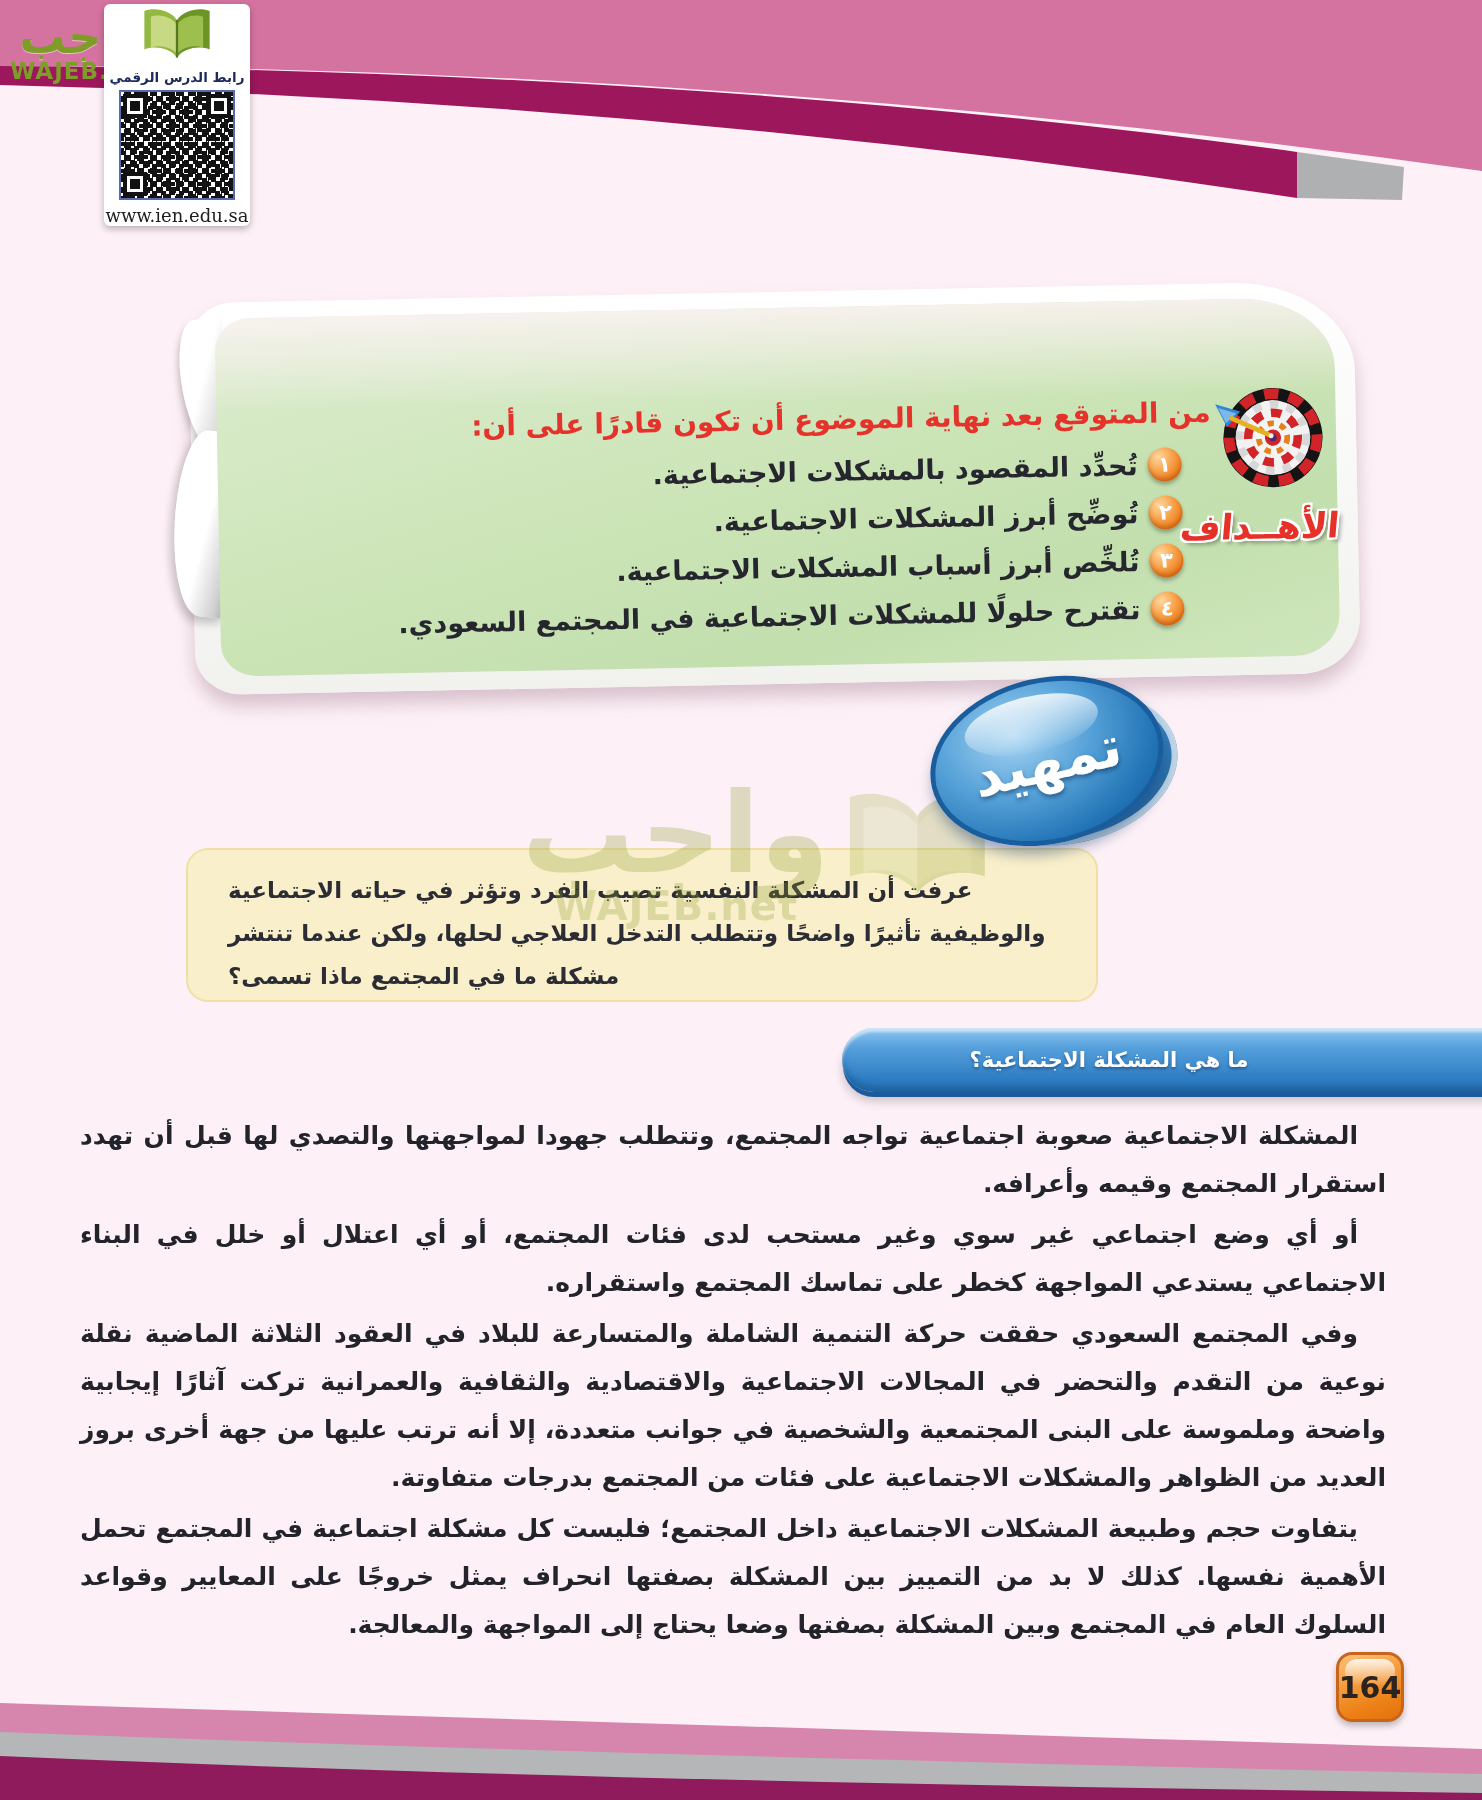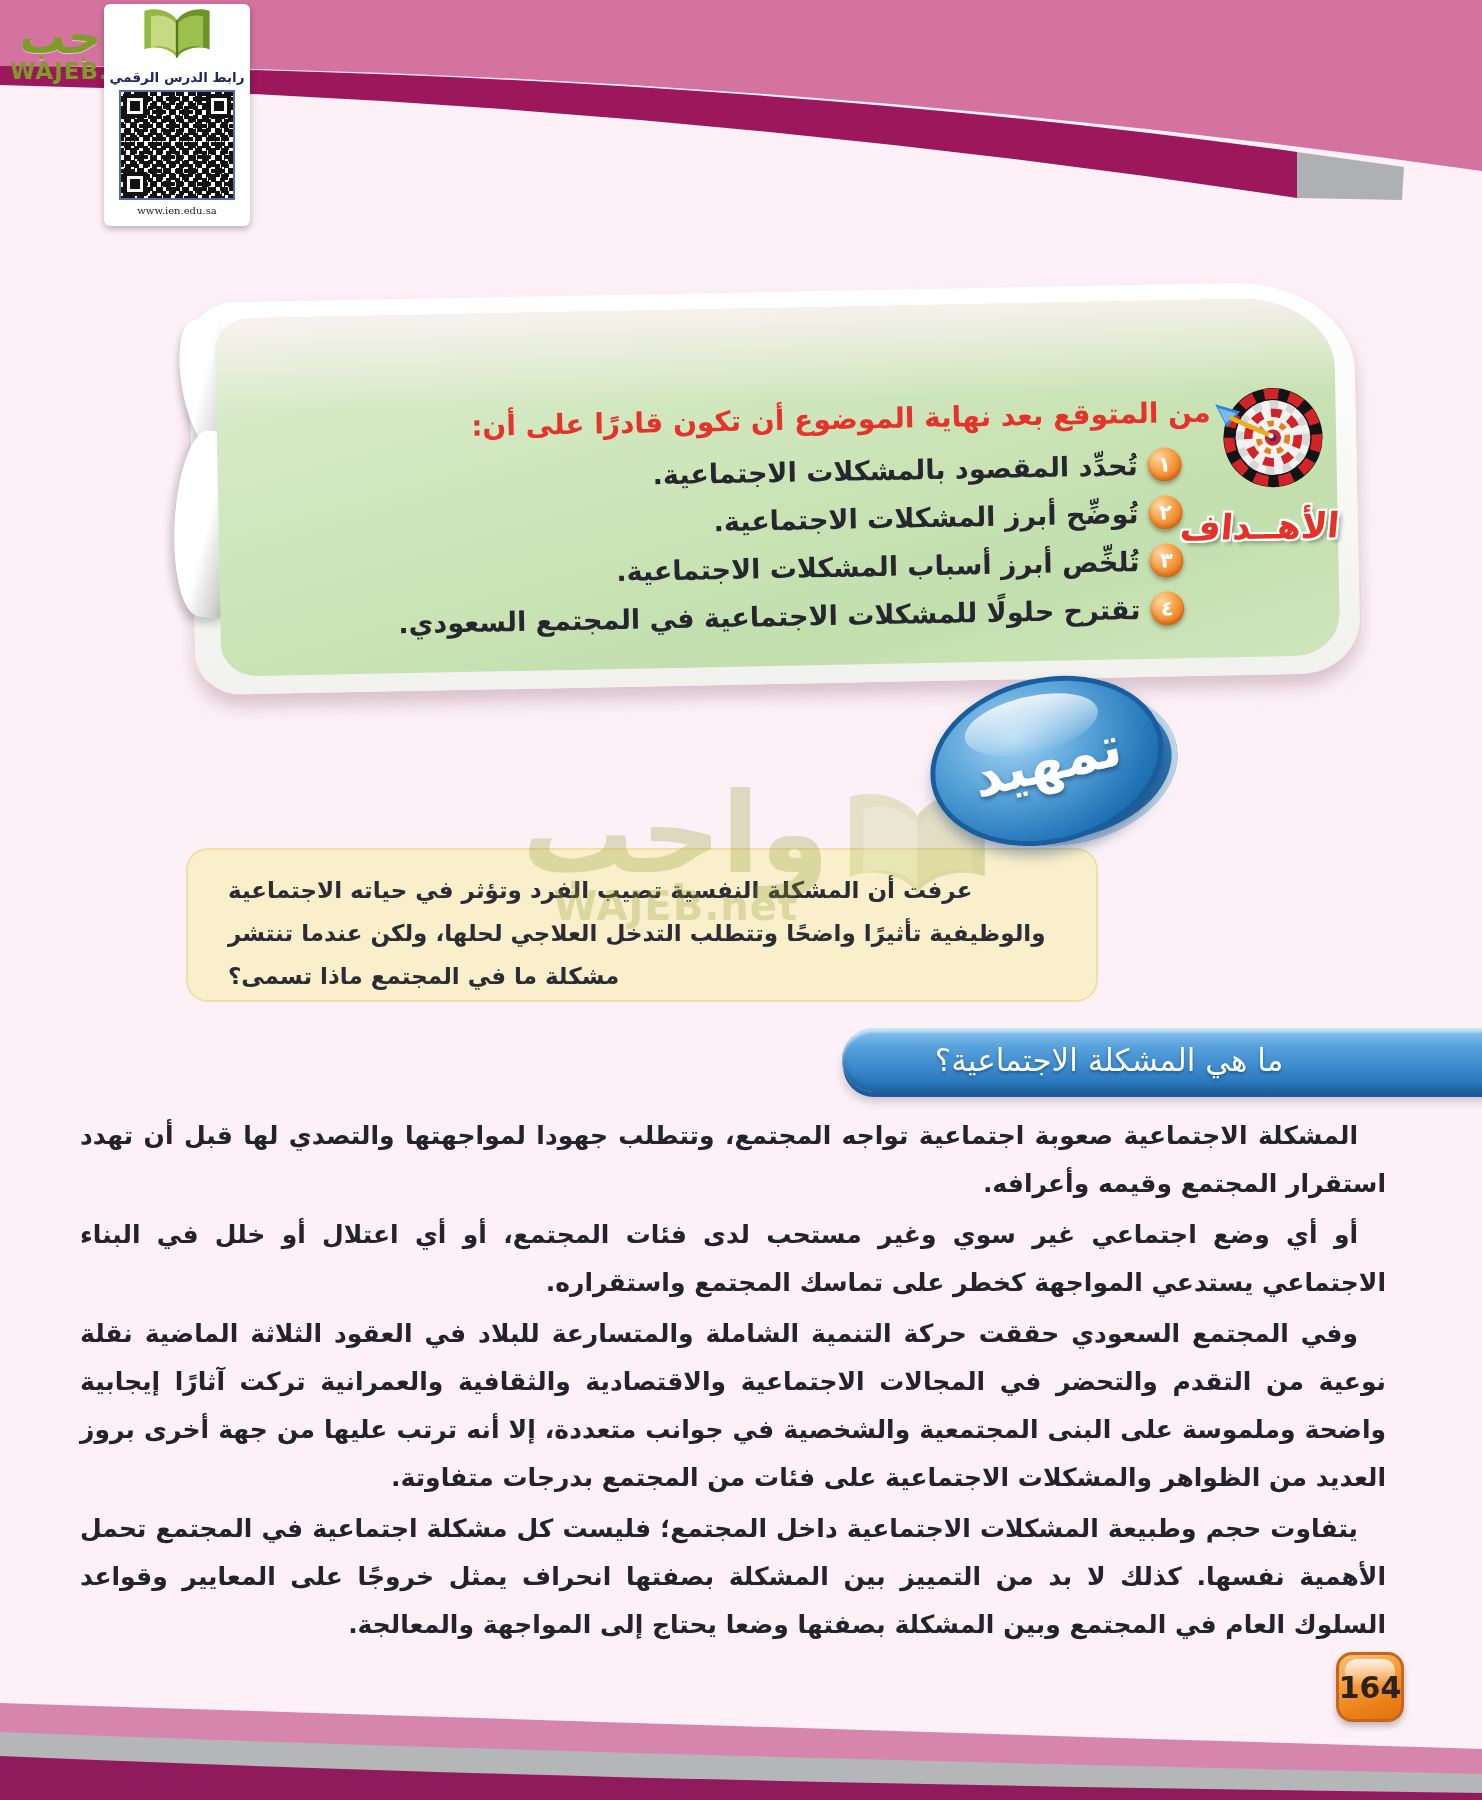--- a/index.html
+++ b/index.html
@@ -24,21 +24,21 @@
     background:#fff; border-radius:6px; box-shadow:0 3px 7px rgba(0,0,0,.28);
     display:flex; flex-direction:column; align-items:center; }
   .qr-book { width:86px; height:62px; margin-top:3px; }
   .qr-title { font-size:13.5px; font-weight:bold; color:#1c2a5e; white-space:nowrap; }
   .qr-code { position:relative; width:112px; height:106px; border:2px solid #5a68ae; margin-top:5px; background:
       repeating-conic-gradient(#111 0% 25%, transparent 0% 50%) 0px 0px/9px 9px,
       repeating-conic-gradient(#151515 0% 25%, #fff 0% 50%) 3px 4px/13px 13px; }
   .qr-eye { position:absolute; width:24px; height:24px; background:#fff; border:4.5px solid #111; box-sizing:border-box; }
   .qr-eye::after { content:""; position:absolute; inset:3px; background:#111; }
   .qr-eye.tl { left:2px; top:2px; } .qr-eye.tr { right:2px; top:2px; } .qr-eye.bl { left:2px; bottom:2px; }
-  .qr-url { font-size:10px; color:#1d1d1d; margin-top:5px; direction:ltr; font-family:"DejaVu Serif","Liberation Serif",serif; }
+  .qr-url { font-size:18px; color:#1d1d1d; margin-top:5px; direction:ltr; font-family:"DejaVu Serif","Liberation Serif",serif; }
 
   
   .title-pill { position:absolute; left:398px; top:207px; width:524px; height:96px; z-index:2;
     border-radius:48px; border:3px solid #327176;
     background:linear-gradient(180deg,#f2fbfb 0%,#dff3f5 38%,#a9e0e5 52%,#8ed4db 72%,#c2eaee 100%);
     box-shadow:0 9px 12px rgba(130,85,105,.28), inset 0 -12px 16px rgba(40,120,128,.38);
     display:flex; align-items:center; justify-content:center; }
   .title-pill::before { content:""; position:absolute; top:7px; left:34px; right:34px; height:32px; border-radius:26px;
     background:linear-gradient(180deg,rgba(255,255,255,.95),rgba(255,255,255,0)); }
   .title-pill .t { position:relative; font-size:37px; font-weight:bold; color:#1f2430; }
@@ -101,21 +101,21 @@
   .wm-ar { font-size:112px; font-weight:bold; line-height:1; }
   .wm-en { font-size:40px; font-weight:bold; letter-spacing:1px; margin-top:-6px; }
   .wm-book { width:240px; height:300px; }
 
   
   .section-pill { position:absolute; left:842px; top:1028px; width:648px; height:64px; z-index:2;
     border-radius:34px 0 0 34px;
     background:linear-gradient(180deg,#8ec6ee 0%,#56a0dc 30%,#2e7dc2 80%,#2a76ba 100%);
     box-shadow:inset 0 4px 3px rgba(255,255,255,.55), inset 0 -6px 6px rgba(10,60,110,.35), 0 6px 0 -1px #1d5c9c, 0 10px 10px rgba(0,0,0,.18);
     display:flex; align-items:center; justify-content:center; padding-left:10px; padding-right:124px; box-sizing:border-box; }
-  .section-pill .t { font-size:31px; font-weight:normal; color:#fff; text-shadow:0 2px 3px rgba(10,50,95,.5); white-space:nowrap; }
+  .section-pill .t { font-size:21px; font-weight:bold; color:#fff; text-shadow:0 2px 3px rgba(10,50,95,.5); white-space:nowrap; }
 
   
   .body-text { position:absolute; left:80px; top:1112px; width:1306px; z-index:2;
     font-size:25px; font-weight:bold; color:#23232b; line-height:48px; text-align:justify; }
   .body-text p { margin:0 0 3px 0; text-indent:28px; }
 
   
   .page-badge { position:absolute; left:1336px; top:1652px; width:68px; height:70px; z-index:3;
     border-radius:16px; border:3px solid #c8651c;
     background:linear-gradient(160deg,#fcc27a 0%,#f49b3a 40%,#ec7f14 75%,#e07210 100%);

